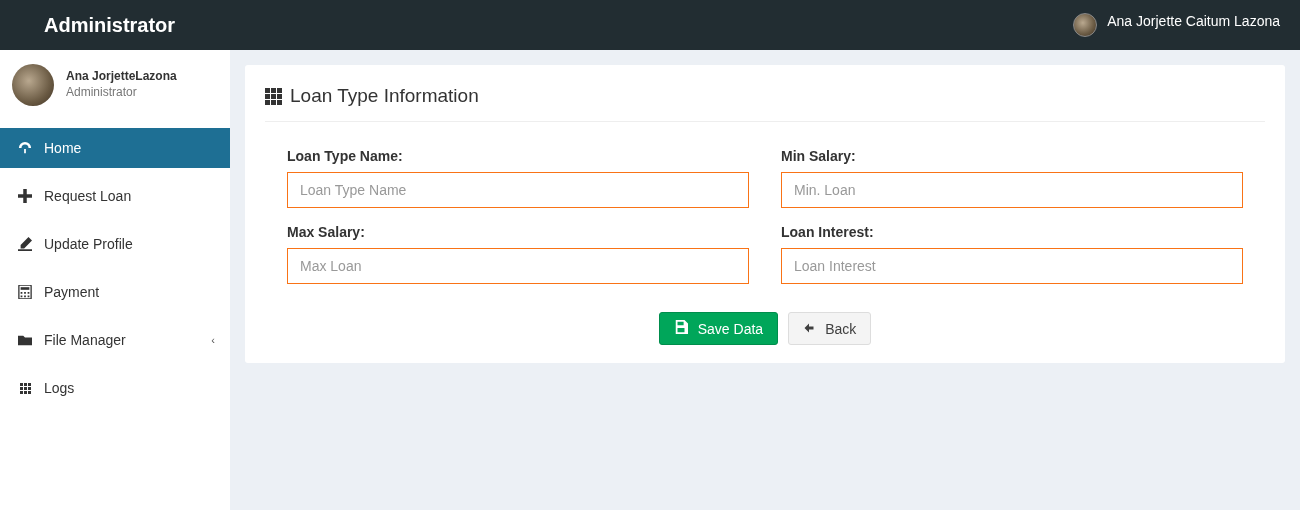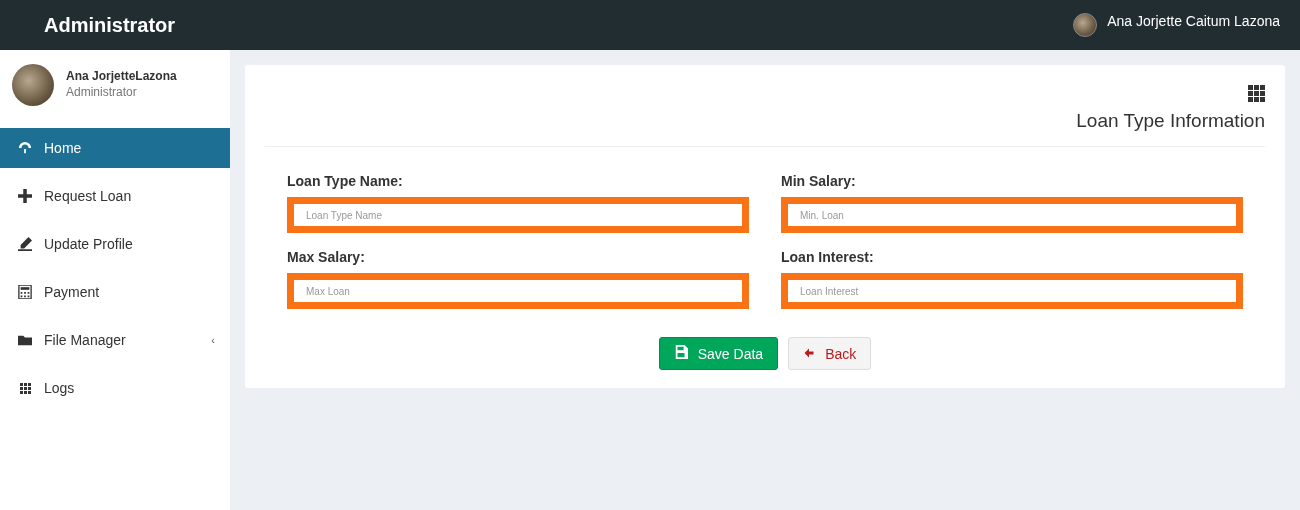--- a/index.html
+++ b/index.html
@@ -129,26 +129,25 @@
       background: #ecf0f5;
       padding: 15px;
     }
     .box {
       background: #fff;
       border-radius: 3px;
       padding: 20px 20px 18px 20px;
     }
     .box-header {
       display: flex;
-      align-items: flex-end;
+      align-items: center;
       gap: 8px;
       padding-bottom: 14px;
       border-bottom: 1px solid #eee;
       margin-bottom: 26px;
-      flex-direction: column;
     }
     .box-title {
       font-size: 19px;
       font-weight: 400;
       color: #333;
     }
     .grid-icon {
       display: inline-grid;
       grid-template-columns: repeat(3, 5px);
       grid-template-rows: repeat(3, 5px);
@@ -162,24 +161,24 @@
       display: block;
       font-weight: 700;
       font-size: 14px;
       color: #333;
       margin-bottom: 8px;
     }
     .form-control {
       width: 100%;
       height: 36px;
       padding: 8px 12px;
-      font-size: 10px;
+      font-size: 14px;
       color: #555;
       background: #fff;
-      border: 7px solid #f97316;
+      border: 1px solid #f97316;
       border-radius: 0;
       outline: none;
     }
     .form-control::placeholder { color: #999; }
 
     .form-actions {
       display: flex;
       justify-content: center;
       gap: 10px;
       margin-top: 12px;
@@ -195,21 +194,21 @@
       cursor: pointer;
     }
     .btn-success {
       background: #00a65a;
       border-color: #008d4c;
       color: #fff;
     }
     .btn-default {
       background: #f4f4f4;
       border-color: #ddd;
-      color: #b91c1c;
+      color: #404040;
     }
 
     
     .icon svg { width: 14px; height: 14px; fill: currentColor; }
   </style>
 </head>
 <body>
 
 <header class="main-header">
   <div class="logo">

